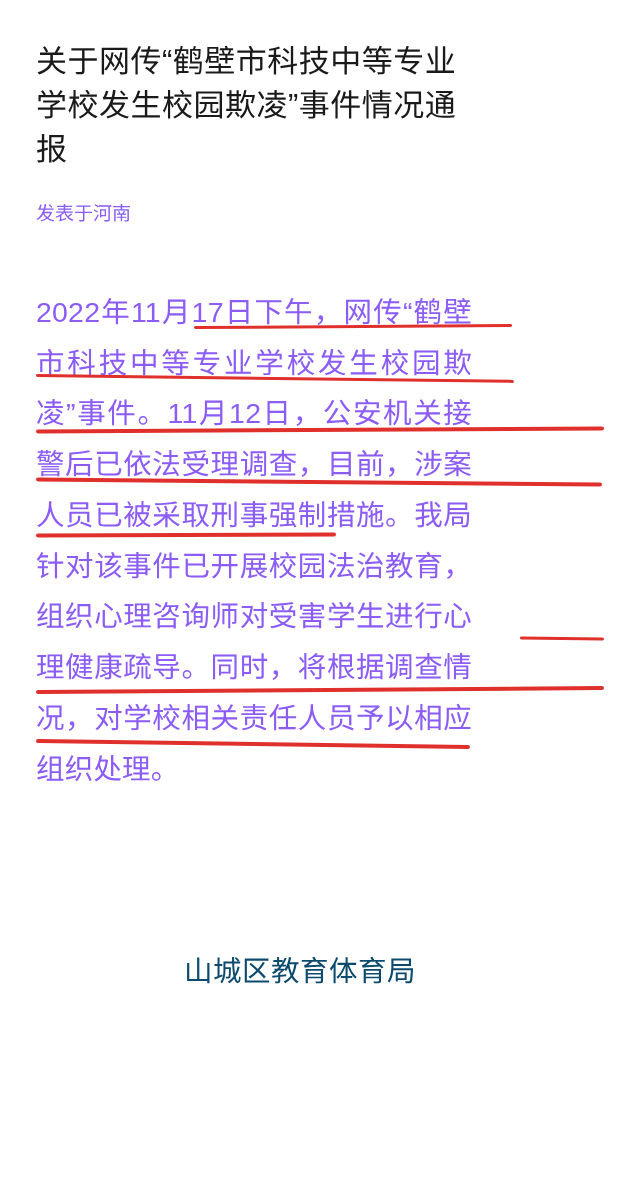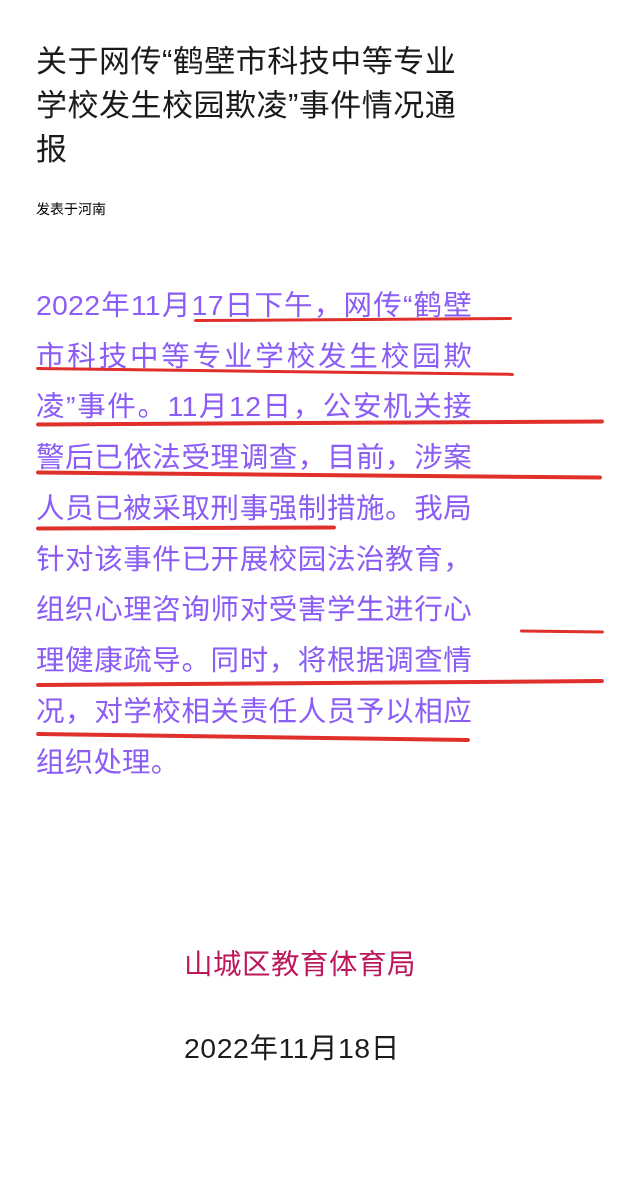--- a/index.html
+++ b/index.html
@@ -36,22 +36,22 @@
     margin: 0;
   }
   .meta .author {
     color: #9fa0a0;
   }
   .meta .date {
     color: #b8b8b8;
     margin-left: 12px;
   }
   .meta-loc {
-    font-size: 14px;
-    color: #000000;
+    font-size: 19px;
+    color: #8b5cf6;
     margin-top: 12px;
   }
   .body-wrap {
     margin-top: 62px;
     position: relative;
   }
   .para {
     font-size: 28.5px;
     line-height: 1.78;
     color: #8b5cf6;
@@ -62,21 +62,21 @@
     z-index: 2;
   }
   .para.second {
     margin-top: 34px;
   }
   .signature {
     margin-top: 150px;
     padding-left: 148px;
     font-size: 28.5px;
     line-height: 1.9;
-    color: #be185d;
+    color: #0c4a6e;
     letter-spacing: 0.5px;
   }
   .sig-date {
     padding-left: 148px;
     font-size: 28.5px;
     line-height: 1.9;
     color: #1c1c1c;
     letter-spacing: 0.5px;
     margin-top: 30px;
   }
@@ -105,15 +105,14 @@
     <span class="mark" style="left:0px; top:90px; width:478px; height:3px; transform:rotate(0.7deg);"></span>
     <span class="mark" style="left:0px; top:141px; width:568px; height:3.5px; transform:rotate(-0.3deg);"></span>
     <span class="mark" style="left:0px; top:193px; width:566px; height:3.5px; transform:rotate(0.5deg);"></span>
     <span class="mark" style="left:0px; top:246px; width:300px; height:3.5px; transform:rotate(-0.2deg);"></span>
     <span class="mark" style="left:484px; top:350px; width:84px; height:3px; transform:rotate(0.6deg);"></span>
     <span class="mark" style="left:0px; top:401px; width:568px; height:3.5px; transform:rotate(-0.4deg);"></span>
     <span class="mark" style="left:0px; top:455px; width:434px; height:3.5px; transform:rotate(0.8deg);"></span>
   </div>
 
   <div class="signature">山城区教育体育局</div>
-  <div class="sig-date">2022年11月18日</div>
 
 </div>
 
 </body></html>

